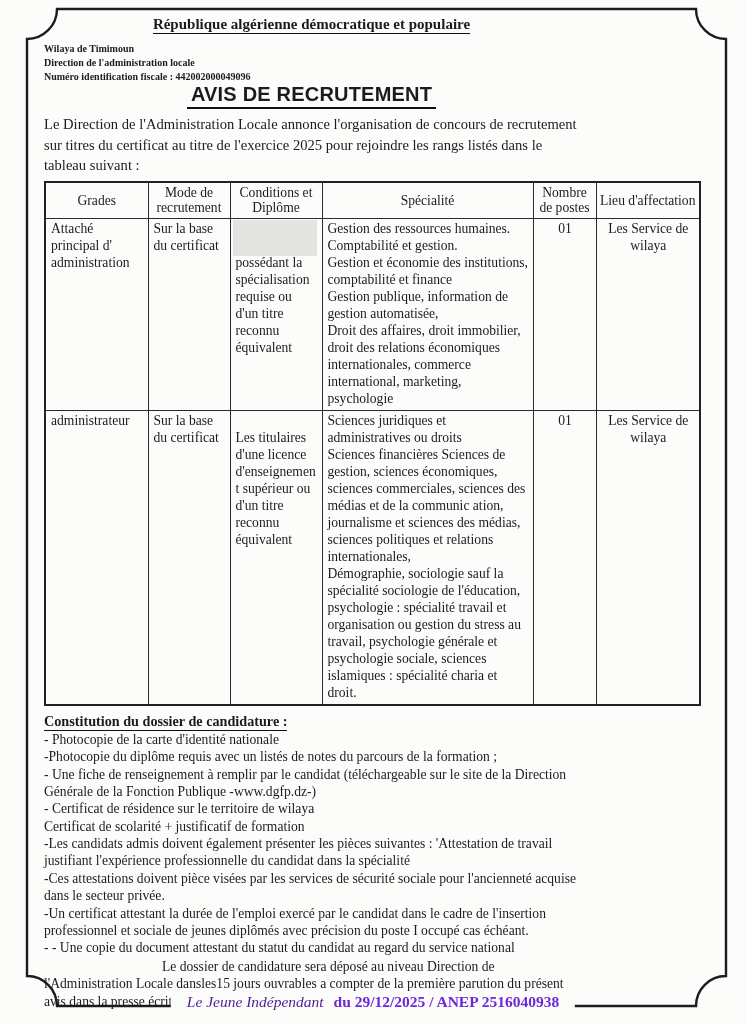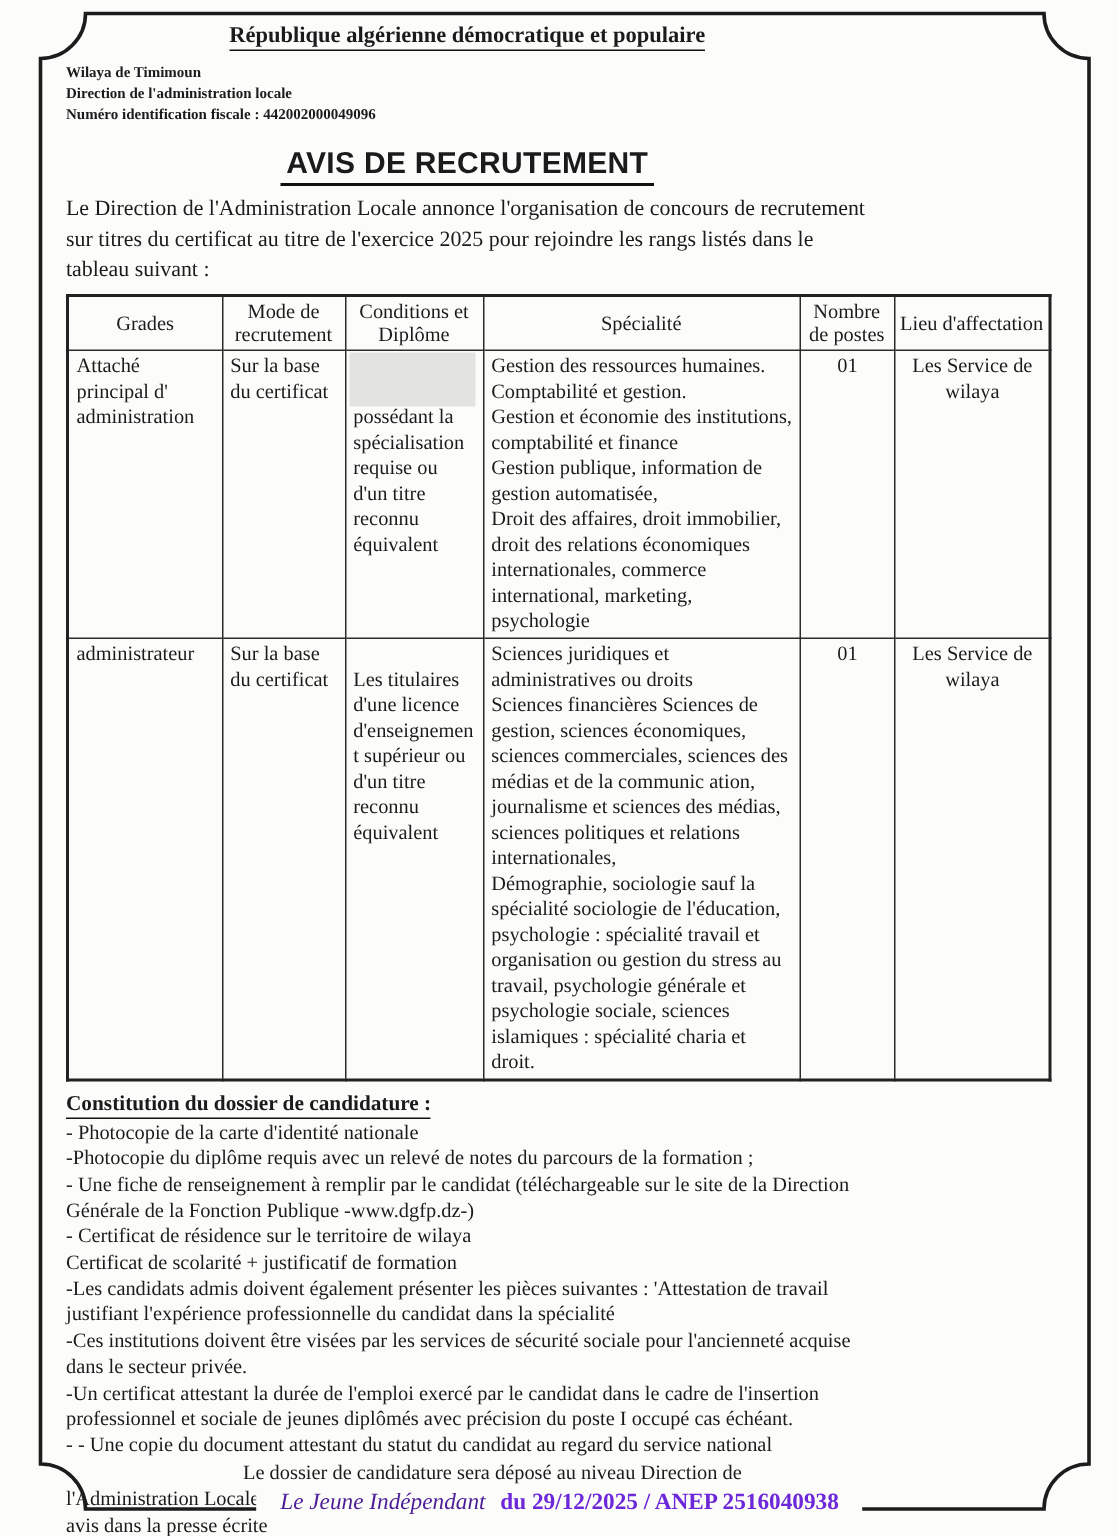--- a/index.html
+++ b/index.html
@@ -20,21 +20,21 @@
     width: 535px;
   }
   .rep-line {
     text-align: center;
     font-weight: bold;
     font-size: 15px;
     margin-top: 2px;
   }
   .rep-line span { border-bottom: 1.8px solid #111; padding-bottom: 1px; }
   .org { margin-top: 9px; font-weight: bold; font-size: 10px; line-height: 1.38; }
-  .title-wrap { text-align: center; margin: 15px 0 5px; }
+  .title-wrap { text-align: center; margin: 0 0 5px; }
   .doc-title {
     display: inline-block;
     font-family: "Liberation Sans", sans-serif;
     font-weight: bold;
     font-size: 20px;
     letter-spacing: 0.2px;
     border-bottom: 2.6px solid #111;
     padding: 0 4px 1px;
   }
   .intro { font-size: 14.6px; line-height: 1.38; margin-bottom: 6px; }
@@ -181,26 +181,26 @@
           <td class="center-cell">Les Service de wilaya</td>
         </tr>
       </tbody>
     </table>
 
     <div class="dossier">
       <div class="dossier-heading">
         <span>Constitution du dossier de candidature :</span>
       </div>
       <p>- Photocopie de la carte d'identité nationale</p>
-      <p>-Photocopie du diplôme requis avec un relevé de notes du parcours de la formation ;</p>
+      <p>-Photocopie du diplôme requis avec un listés de notes du parcours de la formation ;</p>
       <p>- Une fiche de renseignement à remplir par le candidat (téléchargeable sur le site de la Direction Générale de la Fonction Publique -www.dgfp.dz-)</p>
       <p>- Certificat de résidence sur le territoire de wilaya</p>
       <p>Certificat de scolarité + justificatif de formation</p>
       <p>-Les candidats admis doivent également présenter les pièces suivantes : 'Attestation de travail justifiant l'expérience professionnelle du candidat dans la spécialité</p>
-      <p>-Ces institutions doivent être visées par les services de sécurité sociale pour l'ancienneté acquise dans le secteur privée.</p>
+      <p>-Ces attestations doivent pièce visées par les services de sécurité sociale pour l'ancienneté acquise dans le secteur privée.</p>
       <p>-Un certificat attestant la durée de l'emploi exercé par le candidat dans le cadre de l'insertion professionnel et sociale de jeunes diplômés avec précision du poste I occupé cas échéant.</p>
       <p>- - Une copie du document attestant du statut du candidat au regard du service national</p>
       <p class="deposit">Le dossier de candidature sera déposé au niveau Direction de l'Administration Locale dansles15 jours ouvrables a compter de la première parution du présent avis dans la  presse écrite</p>
       <p class="obs"><b>OBS</b><span> : toute pièce incomplète ou réceptionnée après les délais d'inscription sera  rejeté.</span></p>
     </div>
 
   </div>
 
   <div class="footer">
     <span class="faded">Le Jeune Indépendant</span>

